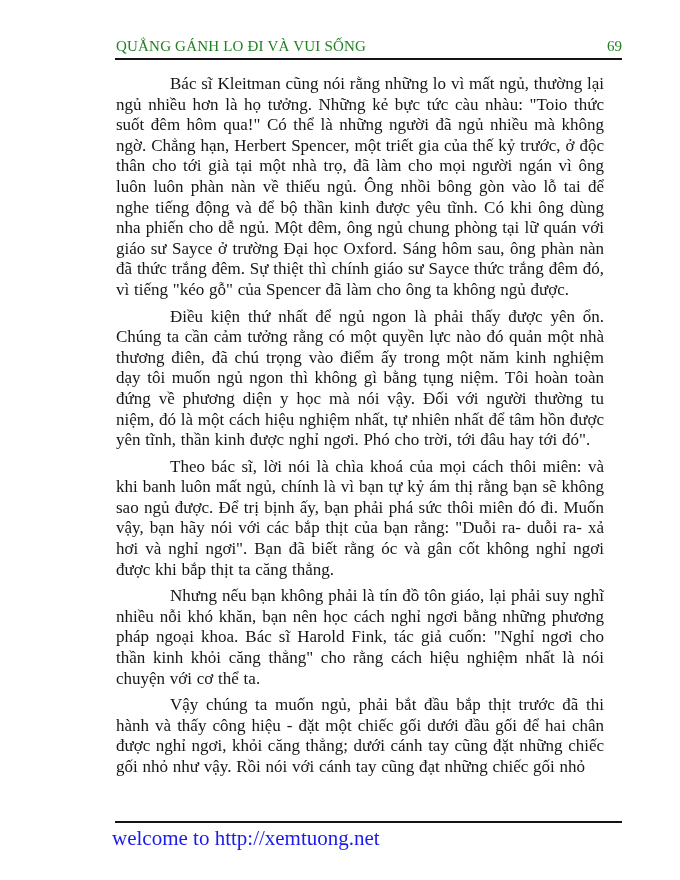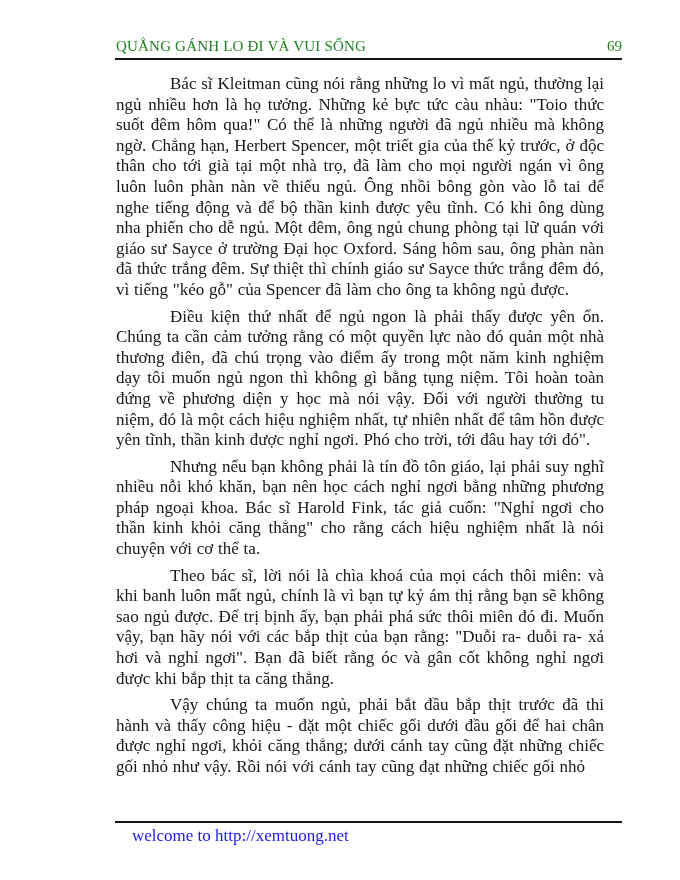--- a/index.html
+++ b/index.html
@@ -53,45 +53,45 @@
     text-align: justify;
   }
   .body-text p {
     margin: 0 10px 6px 0;
     text-indent: 54px;
     word-spacing: 0.5px;
   }
   .footer-link {
     position: absolute;
     top: 826px;
-    left: 132px;
+    left: 112px;
     color: var(--link-color);
-    font-size: 17px;
+    font-size: 21px;
     text-decoration: none;
     cursor: pointer;
     text-align: center;
   }
 </style>
 </head>
 <body>
 
 <div class="page">
 
   <div class="header">
     <span class="title">QUẲNG GÁNH LO ĐI VÀ VUI SỐNG</span>
     <span class="pagenum">69</span>
   </div>
 
   <div class="rule header-rule"></div>
 
   <div class="body-text">
     <p>Bác sĩ Kleitman cũng nói rằng những lo vì mất ngủ, thường lại ngủ nhiều hơn là họ tưởng. Những kẻ bực tức càu nhàu: "Toio thức suốt đêm hôm qua!" Có thể là những người đã ngủ nhiều mà không ngờ. Chẳng hạn, Herbert Spencer, một triết gia của thế kỷ trước, ở độc thân cho tới già tại một nhà trọ, đã làm cho mọi người ngán vì ông luôn luôn phàn nàn về thiếu ngủ. Ông nhồi bông gòn vào lỗ tai để nghe tiếng động và để bộ thần kinh được yêu tĩnh. Có khi ông dùng nha phiến cho dễ ngủ. Một đêm, ông ngủ chung phòng tại lữ quán với giáo sư Sayce ở trường Đại học Oxford. Sáng hôm sau, ông phàn nàn đã thức trắng đêm. Sự thiệt thì chính giáo sư Sayce thức trắng đêm đó, vì tiếng "kéo gỗ" của Spencer đã làm cho ông ta không ngủ được.</p>
     <p>Điều kiện thứ nhất để ngủ ngon là phải thấy được yên ổn. Chúng ta cần cảm tưởng rằng có một quyền lực nào đó quản một nhà thương điên, đã chú trọng vào điểm ấy trong một năm kinh nghiệm dạy tôi muốn ngủ ngon thì không gì bằng tụng niệm. Tôi hoàn toàn đứng về phương diện y học mà nói vậy. Đối với người thường tu niệm, đó là một cách hiệu nghiệm nhất, tự nhiên nhất để tâm hồn được yên tĩnh, thần kinh được nghỉ ngơi. Phó cho trời, tới đâu hay tới đó".</p>
+    <p>Theo bác sĩ, lời nói là chìa khoá của mọi cách thôi miên: và khi banh luôn mất ngủ, chính là vì bạn tự kỷ ám thị rằng bạn sẽ không sao ngủ được. Để trị bịnh ấy, bạn phải phá sức thôi miên đó đi. Muốn vậy, bạn hãy nói với các bắp thịt của bạn rằng: "Duỗi ra- duỗi ra- xả hơi và nghỉ ngơi". Bạn đã biết rằng óc và gân cốt không nghỉ ngơi được khi bắp thịt ta căng thẳng.</p>
     <p>Nhưng nếu bạn không phải là tín đồ tôn giáo, lại phải suy nghĩ nhiều nỗi khó khăn, bạn nên học cách nghỉ ngơi bằng những phương pháp ngoại khoa. Bác sĩ Harold Fink, tác giả cuốn: "Nghỉ ngơi cho thần kinh khỏi căng thẳng" cho rằng cách hiệu nghiệm nhất là nói chuyện với cơ thể ta.</p>
-    <p>Theo bác sĩ, lời nói là chìa khoá của mọi cách thôi miên: và khi banh luôn mất ngủ, chính là vì bạn tự kỷ ám thị rằng bạn sẽ không sao ngủ được. Để trị bịnh ấy, bạn phải phá sức thôi miên đó đi. Muốn vậy, bạn hãy nói với các bắp thịt của bạn rằng: "Duỗi ra- duỗi ra- xả hơi và nghỉ ngơi". Bạn đã biết rằng óc và gân cốt không nghỉ ngơi được khi bắp thịt ta căng thẳng.</p>
     <p>Vậy chúng ta muốn ngủ, phải bắt đầu bắp thịt trước đã thi hành và thấy công hiệu - đặt một chiếc gối dưới đầu gối để hai chân được nghỉ ngơi, khỏi căng thẳng; dưới cánh tay cũng đặt những chiếc gối nhỏ như vậy. Rồi nói với cánh tay cũng đạt những chiếc gối nhỏ</p>
   </div>
 
   <div class="rule footer-rule"></div>
 
   <a class="footer-link">welcome to http://xemtuong.net</a>
 
 </div>
 
 </body></html>

